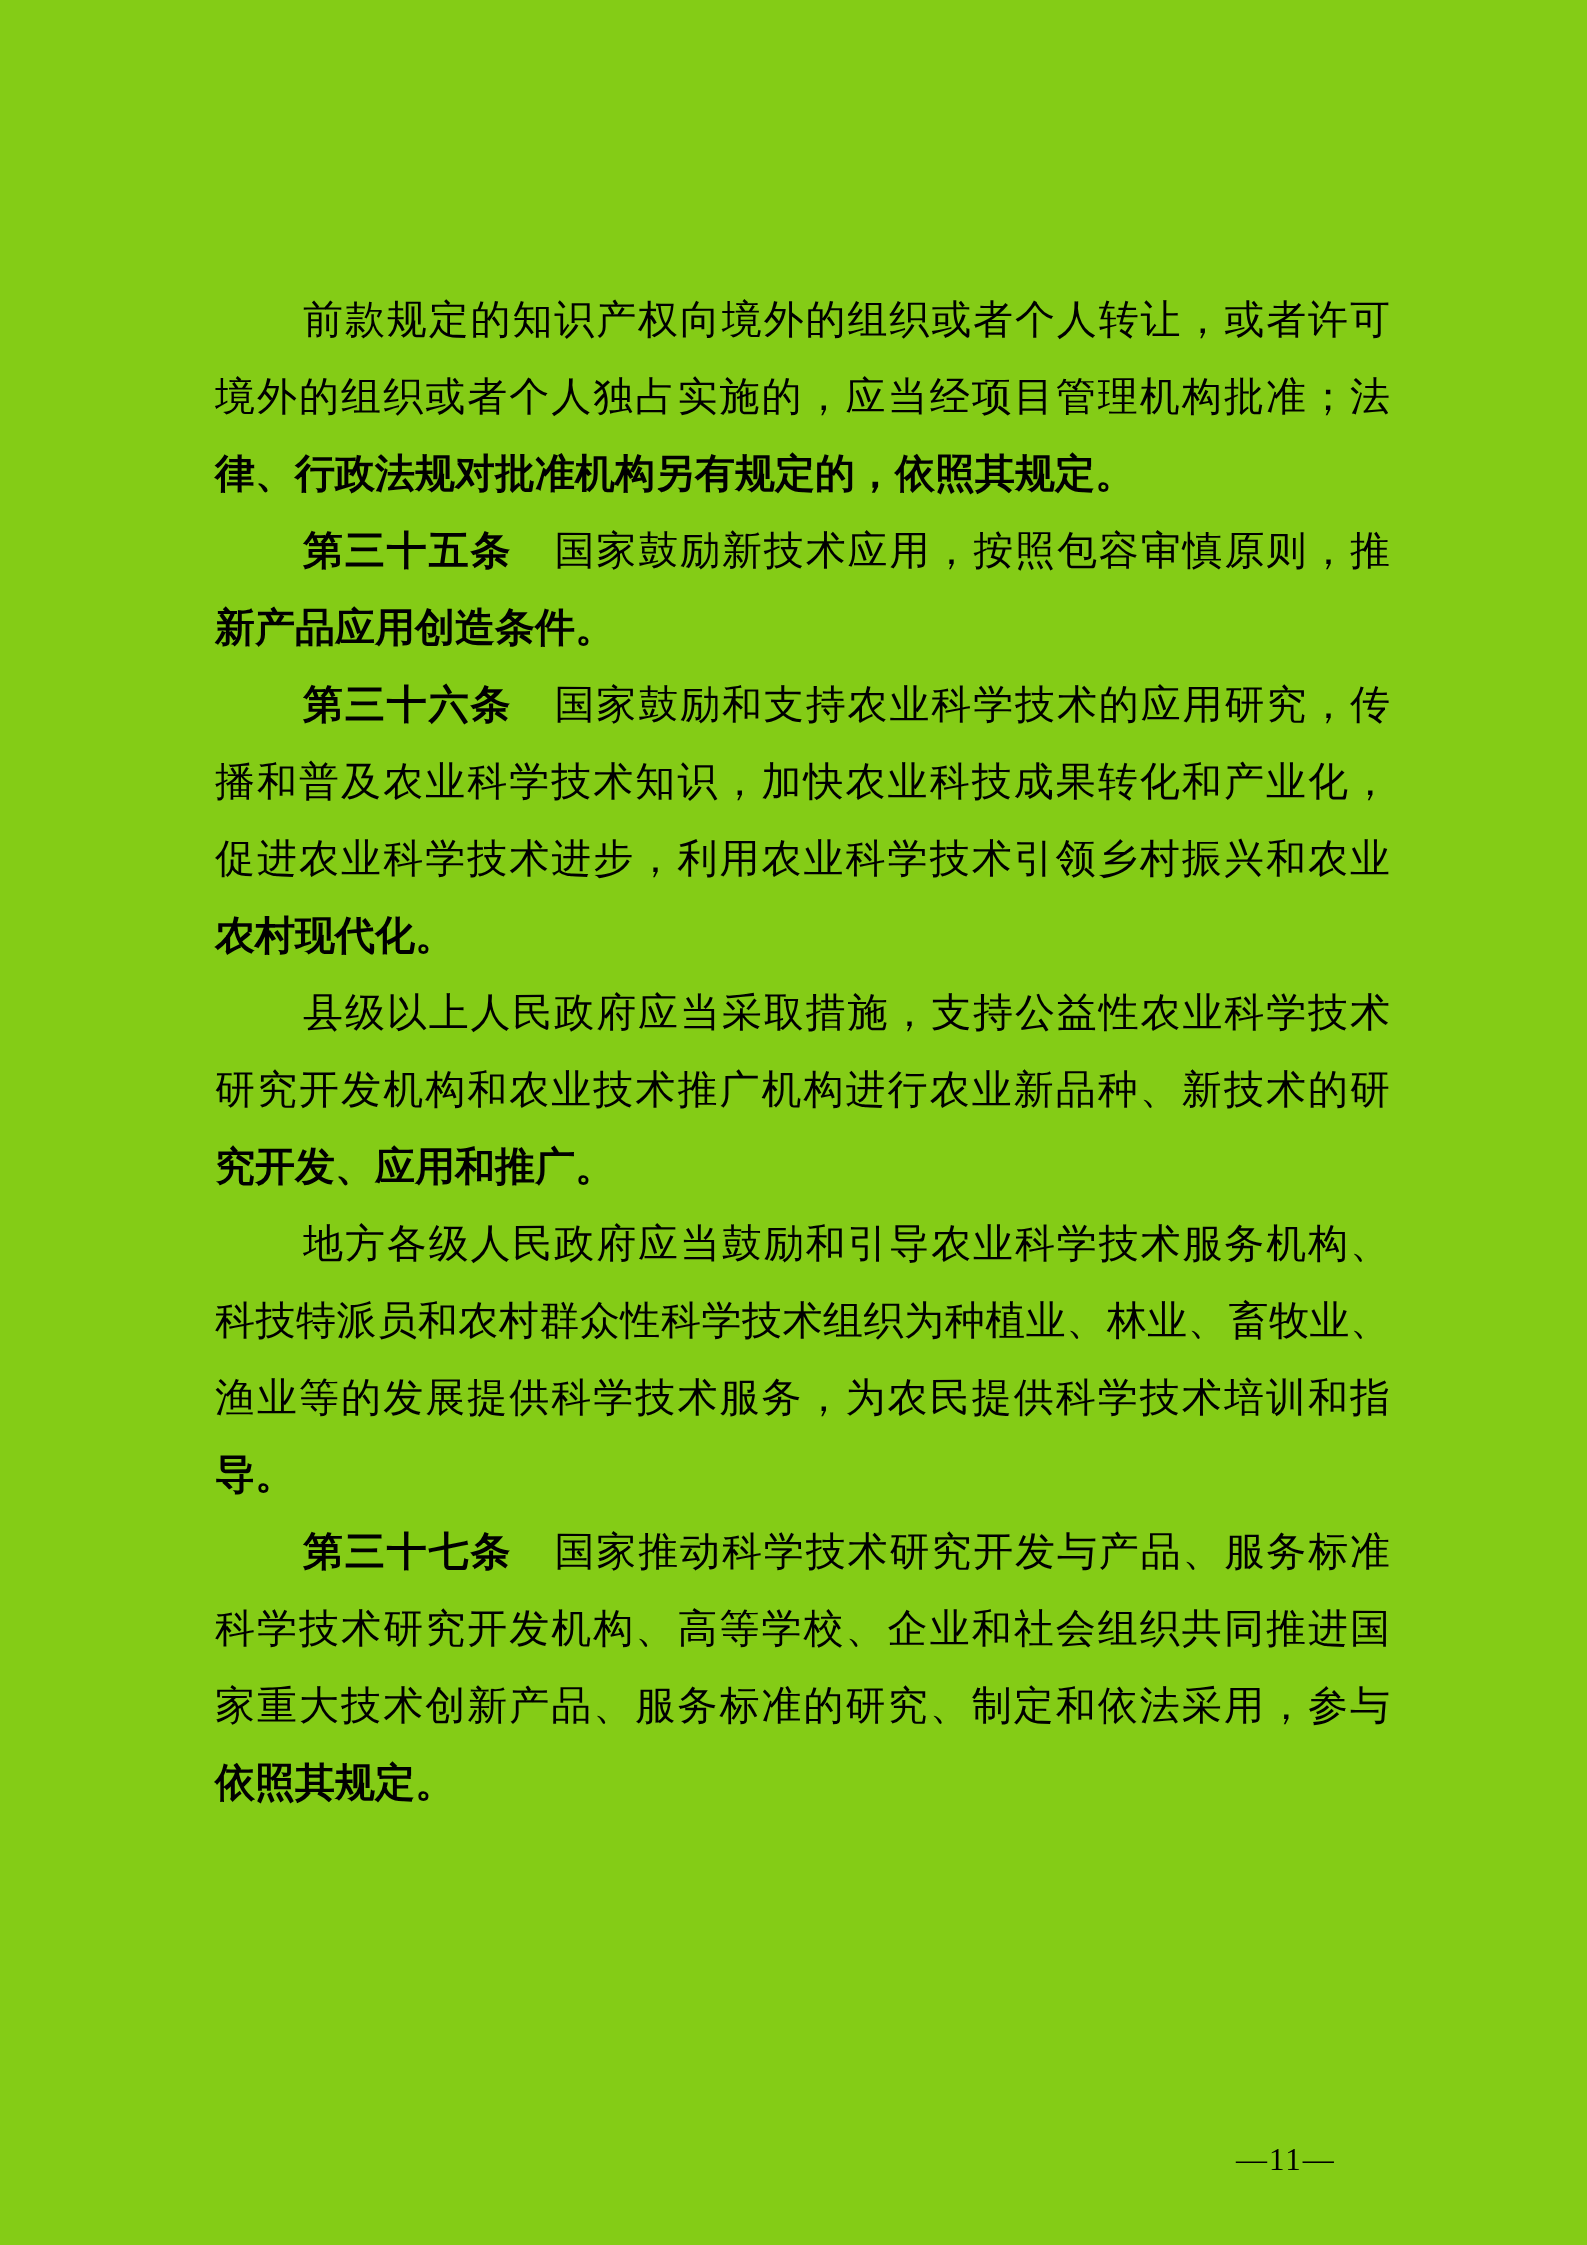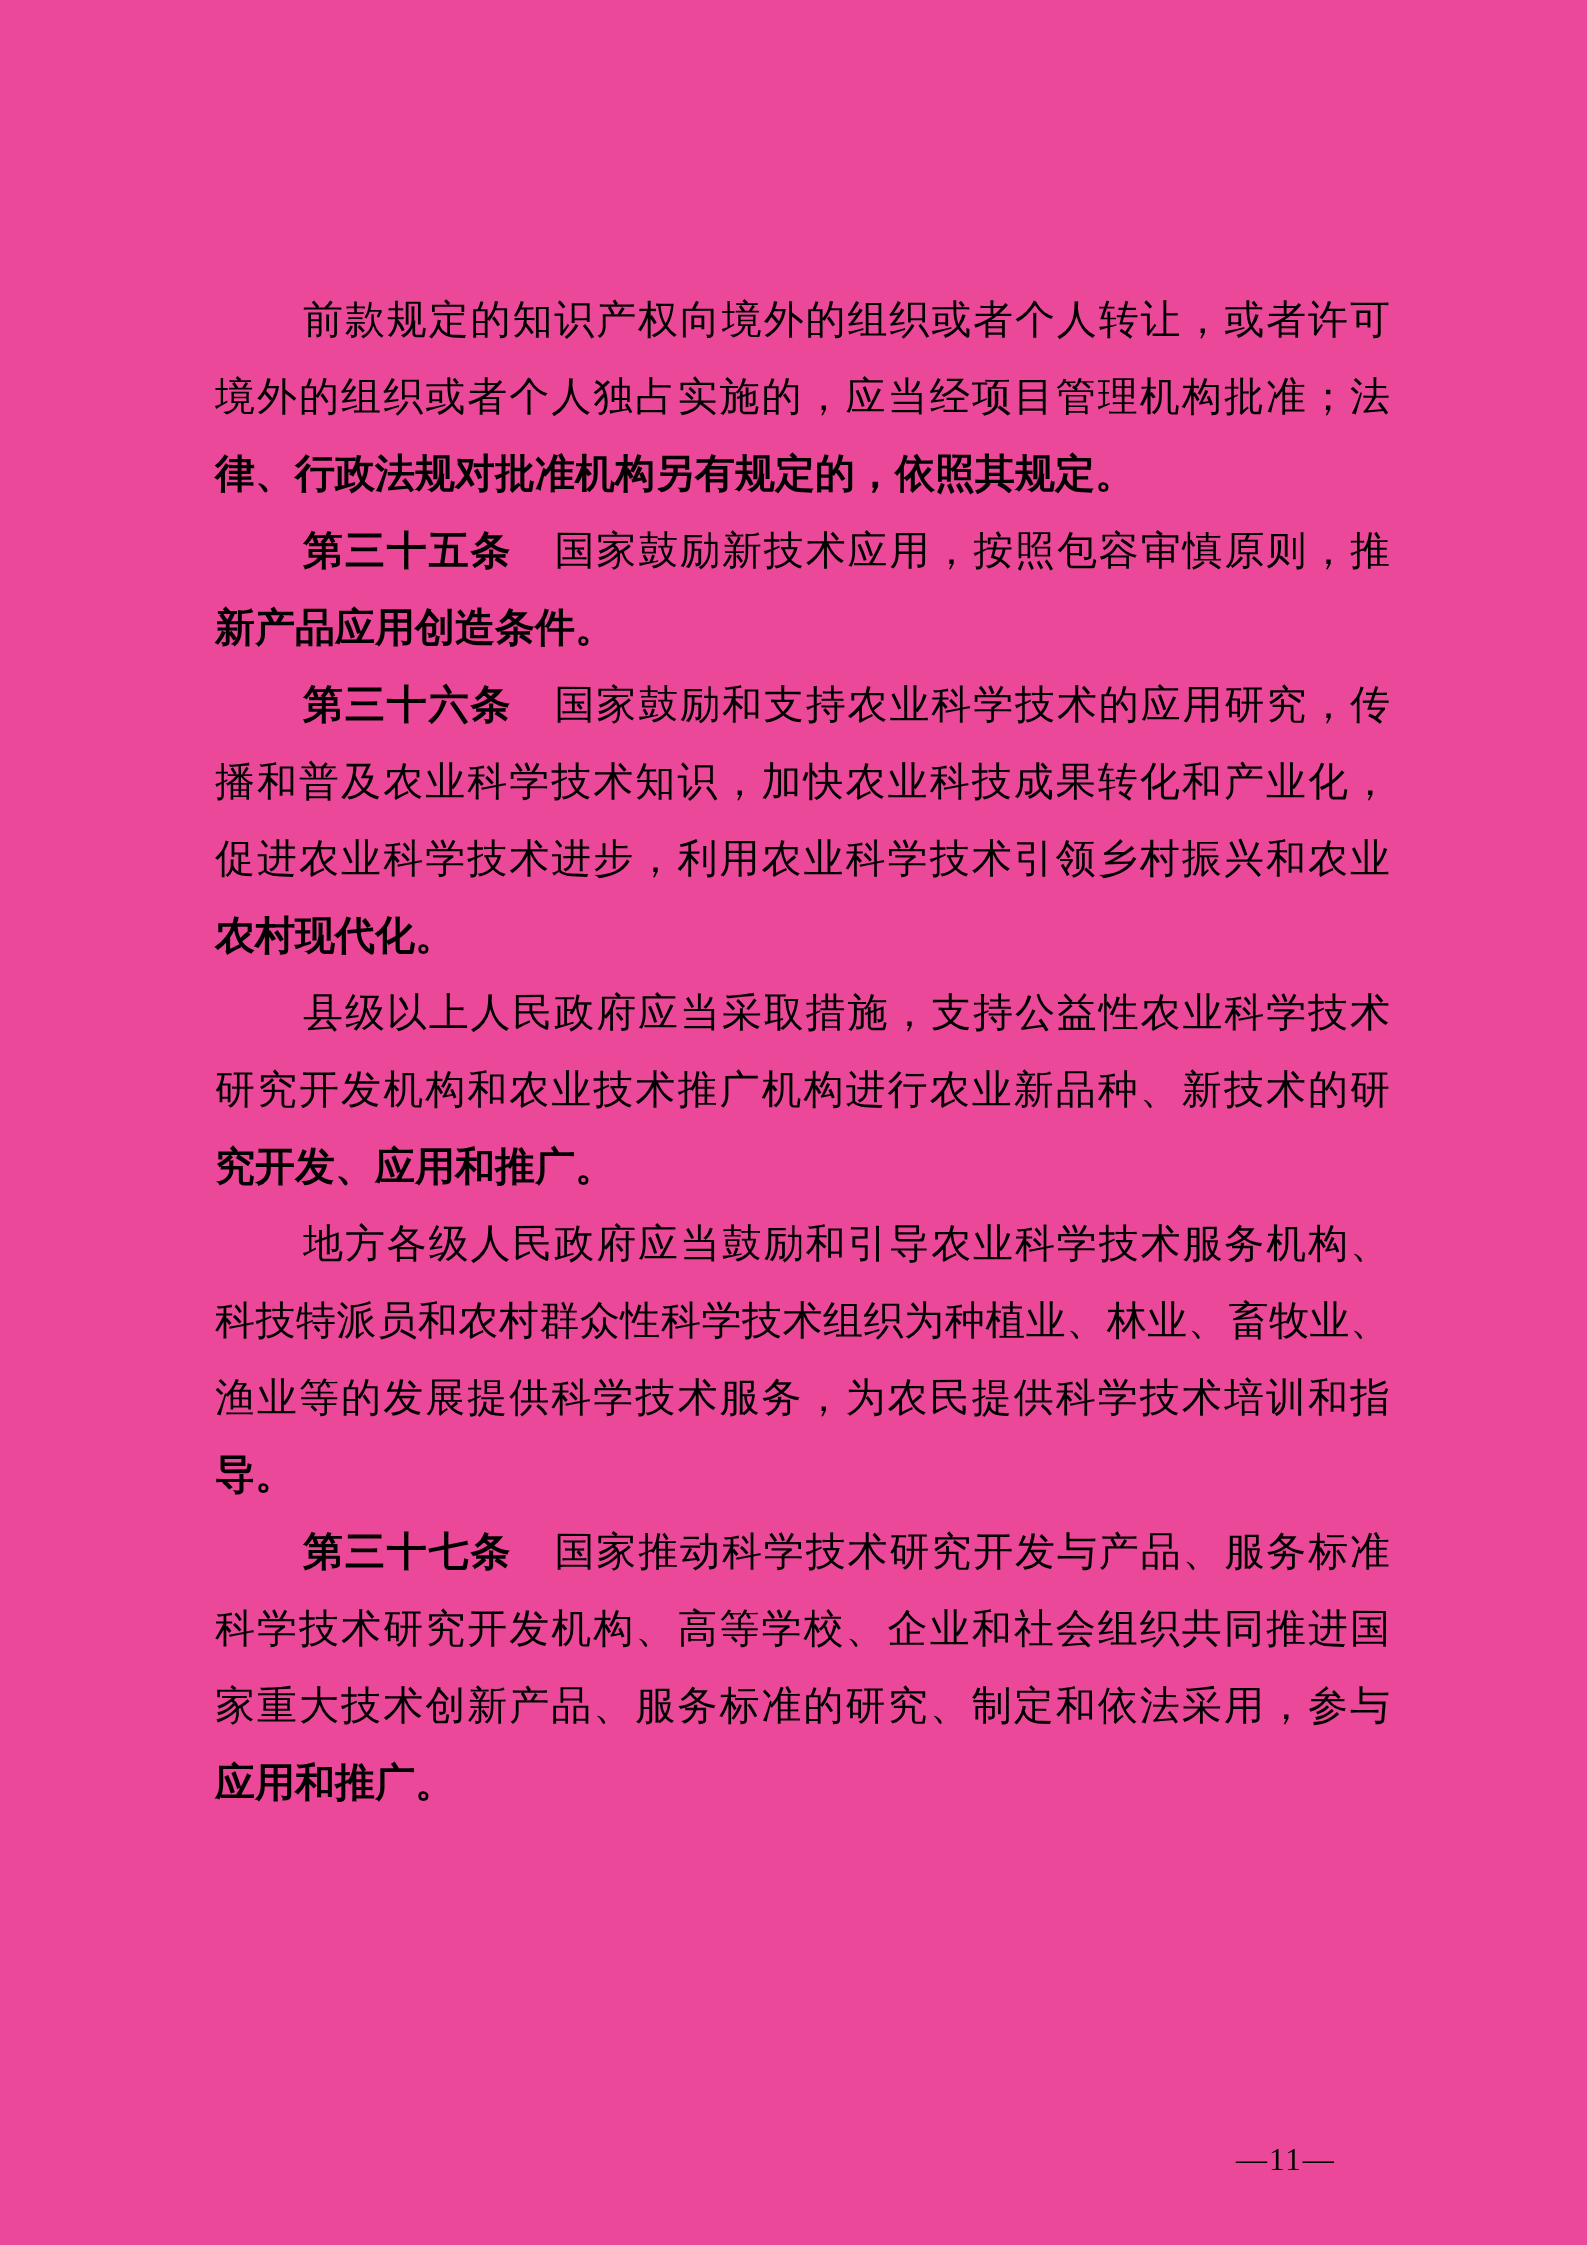--- a/index.html
+++ b/index.html
@@ -1,20 +1,20 @@
 <!DOCTYPE html>
 <html><head>
 <meta charset="utf-8">
 <style>
   html, body { margin: 0; padding: 0; background: #ffffff; }
   .page {
     position: relative;
     width: 1587px;
     height: 2245px;
-    background: #ec4899;
+    background: #84cc16;
     color: #000000;
     font-family: "Liberation Serif", "DejaVu Serif", serif;
     overflow: hidden;
   }
   .content {
     position: absolute;
     left: 215px;
     top: 281px;
     width: 1175px;
   }
@@ -74,18 +74,18 @@
     <div class="line indent">地方各级人民政府应当鼓励和引导农业科学技术服务机构、</div>
     <div class="line">科技特派员和农村群众性科学技术组织为种植业、林业、畜牧业、</div>
     <div class="line">渔业等的发展提供科学技术服务，为农民提供科学技术培训和指</div>
     <div class="line end">导。</div>
 
     <div class="line indent">
       <span class="art">第三十七条</span><span class="rest">国家推动科学技术研究开发与产品、服务标准</span>
     </div>
     <div class="line">科学技术研究开发机构、高等学校、企业和社会组织共同推进国</div>
     <div class="line">家重大技术创新产品、服务标准的研究、制定和依法采用，参与</div>
-    <div class="line end">应用和推广。</div>
+    <div class="line end">依照其规定。</div>
 
   </div>
 
   <div class="page-number">—11—</div>
 </div>
 
 </body></html>

